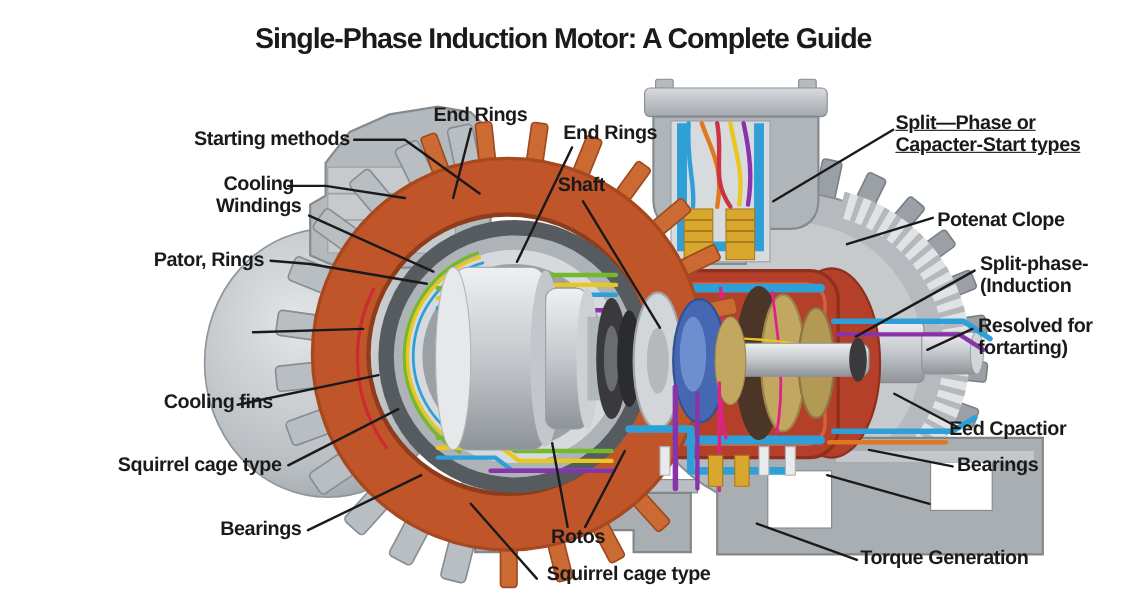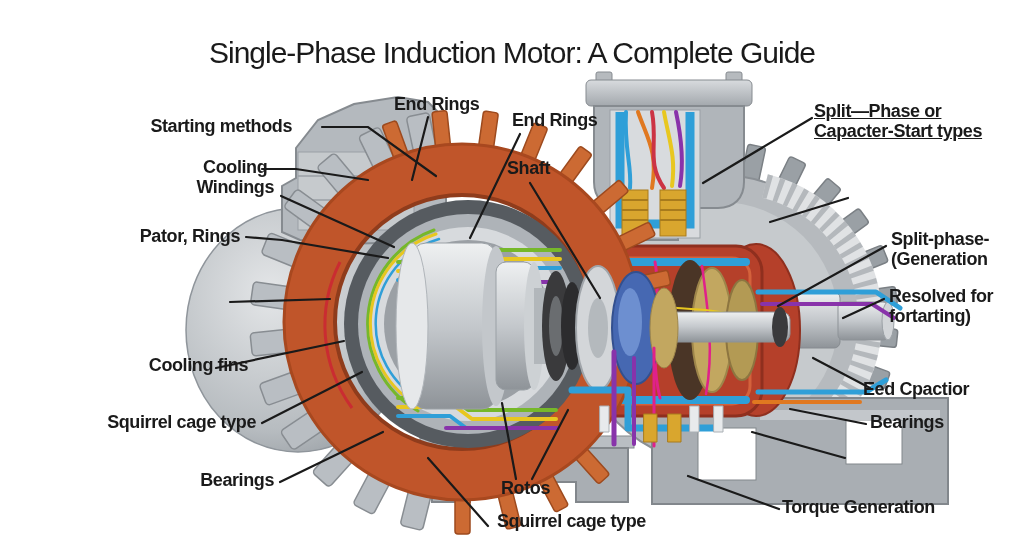--- a/index.html
+++ b/index.html
@@ -6,22 +6,22 @@
     --label-text:#1a1a1a; --leader-line:#1a1a1a; --background:#ffffff;
     --stator-orange:#c0552a; --rotor-red:#b5402a;
     --wire-blue:#2f9fd8; --wire-green:#76b82a; --wire-yellow:#e8c71f;
     --wire-purple:#8833aa; --wire-orange:#e07820; --wire-magenta:#e0218a;
     --disc-blue:#4668b2; --disc-gold:#c2a760;
   }
   html,body{margin:0;padding:0;background:#fff;}
   #stage{position:relative;width:1024px;height:559px;background:var(--background);
          overflow:hidden;font-family:"Liberation Sans",sans-serif;}
   #art{position:absolute;left:0;top:0;}
-  .title{position:absolute;left:0;top:36px;width:1024px;text-align:center;
-         font-weight:normal;font-size:30px;letter-spacing:-1px;color:var(--label-text);}
+  .title{position:absolute;left:0;top:20px;width:1024px;text-align:center;
+         font-weight:bold;font-size:26px;letter-spacing:-1px;color:var(--label-text);}
   .lbl{position:absolute;font-weight:bold;font-size:18px;line-height:1.12;
        letter-spacing:-0.4px;color:var(--label-text);white-space:pre-line;}
   .ra{text-align:right;} .ca{text-align:center;}
   .leader{stroke:var(--leader-line);stroke-width:2.2;stroke-linecap:round;fill:none;}
   .w{fill:none;stroke-linecap:round;stroke-linejoin:round;}
   .w-g{stroke:var(--wire-green)} .w-y{stroke:var(--wire-yellow)}
   .w-b{stroke:var(--wire-blue)}  .w-p{stroke:var(--wire-purple)}
   .w-o{stroke:var(--wire-orange)}.w-m{stroke:var(--wire-magenta)}
   .ring-orange{stroke:var(--stator-orange)}
   .f-red{fill:var(--rotor-red)}
@@ -323,34 +323,35 @@
     <line class="leader" x1="845" y1="458" x2="752" y2="432"></line>
     <line class="leader" x1="779" y1="509" x2="688" y2="476"></line>
     <line class="leader" x1="516" y1="479" x2="502" y2="403"></line>
     <line class="leader" x1="532" y1="479" x2="568" y2="410"></line>
     <line class="leader" x1="488" y1="526" x2="428" y2="458"></line>
   </g>
 </svg>
 
 <div class="title">Single-Phase Induction Motor: A Complete Guide</div>
 
-<div class="lbl ra" style="right:732px;top:116px;">Starting methods</div>
+<div class="lbl ra" style="right:706px;top:116px;">Starting methods</div>
 <div class="lbl" style="left:394px;top:94px;">End Rings</div>
 <div class="lbl" style="left:512px;top:110px;">End Rings</div>
 <div class="lbl" style="left:507px;top:158px;">Shaft</div>
 <div class="lbl ca" style="right:750px;top:157px;">Cooling
 Windings</div>
 <div class="lbl ra" style="right:784px;top:226px;">Pator, Rings</div>
 <div class="lbl ra" style="right:776px;top:355px;margin-left:48px;">Cooling fins</div>
 <div class="lbl ra" style="right:768px;top:412px;">Squirrel cage type</div>
 <div class="lbl ra" style="right:750px;top:470px;">Bearings</div>
 <div class="lbl" style="left:814px;top:101px;text-decoration:underline;">Split—Phase or
 Capacter-Start types</div>
+<div class="lbl" style="left:852px;top:189px;">Potenat Clope</div>
 <div class="lbl" style="left:891px;top:229px;">Split-phase-
-(Generation</div>
+(Induction</div>
 <div class="lbl" style="left:889px;top:286px;">Resolved for
 fortarting)</div>
 <div class="lbl" style="left:863px;top:379px;">Eed Cpactior</div>
 <div class="lbl" style="left:870px;top:412px;">Bearings</div>
 <div class="lbl" style="left:782px;top:497px;text-align:right;">Torque Generation</div>
 <div class="lbl" style="left:501px;top:478px;">Rotos</div>
 <div class="lbl" style="left:497px;top:511px;">Squirrel cage type</div>
 
 </div>
 

